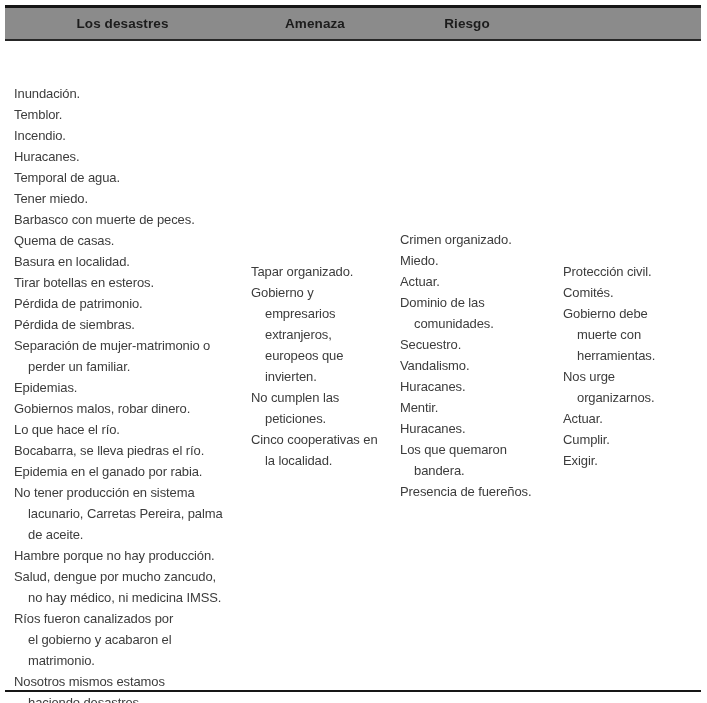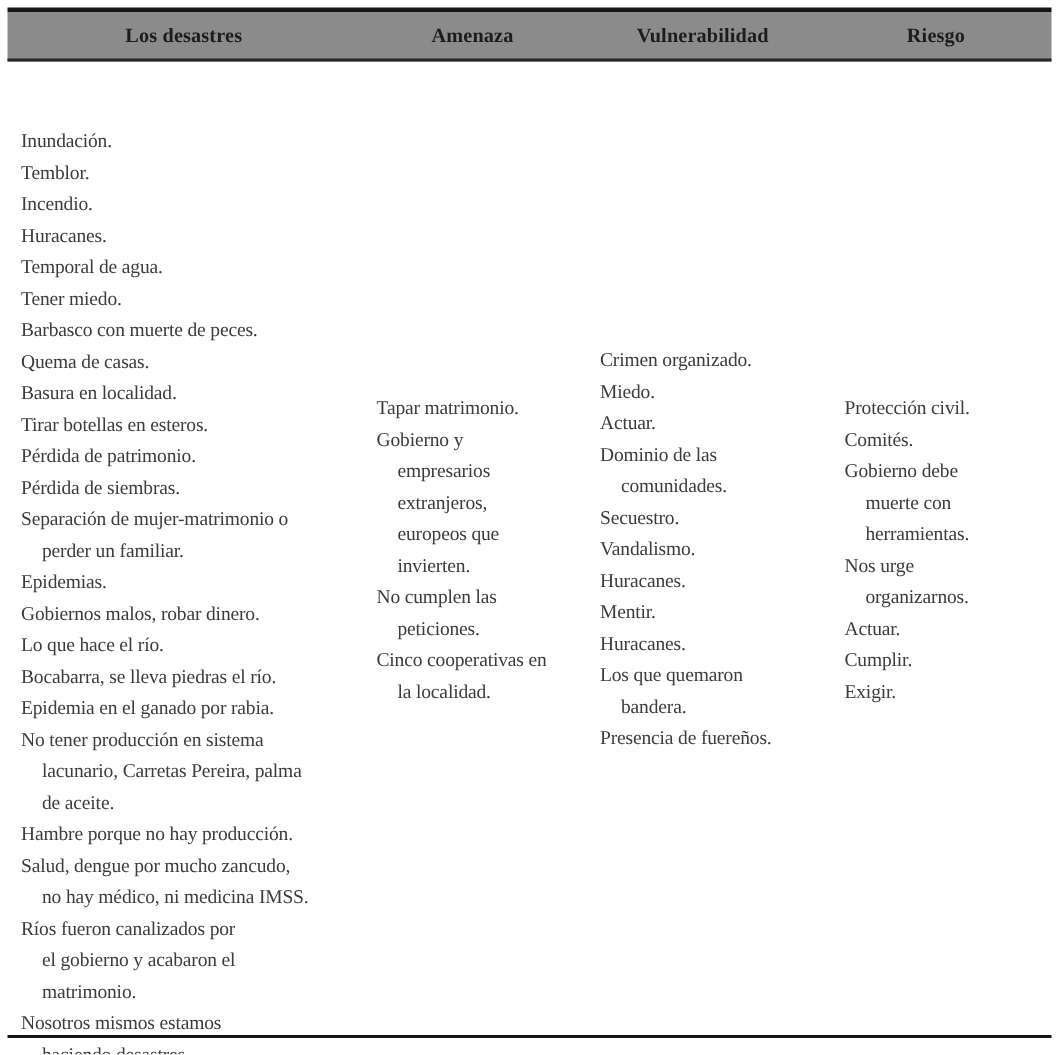--- a/index.html
+++ b/index.html
@@ -7,21 +7,21 @@
     padding: 0;
     background: #ffffff;
   }
   .sheet {
     position: relative;
     width: 707px;
     height: 703px;
     background: #ffffff;
     box-sizing: border-box;
     padding: 5px 6px 0 5px;
-    font-family: Liberation Serif, serif;
+    font-family: Liberation Sans, sans-serif;
     overflow: hidden;
   }
   .top-rule {
     height: 3px;
     background: #161616;
   }
   .header-row {
     display: flex;
     height: 31px;
     background: #8b8b8b;
@@ -71,21 +71,20 @@
 </head>
 <body>
 
 <div class="sheet">
 
   <div class="top-rule"></div>
 
   <div class="header-row">
     <div class="header-cell w1">Los desastres</div>
     <div class="header-cell w2">Amenaza</div>
-    <div class="header-cell w3">Vulnerabilidad</div>
     <div class="header-cell w4">Riesgo</div>
   </div>
 
   <div class="body-row">
     <div class="col c1 w1">
 
     <div class="item">Inundación.</div>
         <div class="item">Temblor.</div>
         <div class="item">Incendio.</div>
         <div class="item">Huracanes.</div>
@@ -111,21 +110,21 @@
         <div class="item">Salud, dengue por mucho zancudo,
 no hay médico, ni medicina IMSS.</div>
         <div class="item">Ríos fueron canalizados por
 el gobierno y acabaron el
 matrimonio.</div>
         <div class="item">Nosotros mismos estamos
 haciendo desastres.</div>
       </div>
     <div class="col c2 w2">
 
-    <div class="item">Tapar matrimonio.</div>
+    <div class="item">Tapar organizado.</div>
         <div class="item">Gobierno y
 empresarios
 extranjeros,
 europeos que
 invierten.</div>
         <div class="item">No cumplen las
 peticiones.</div>
         <div class="item">Cinco cooperativas en
 la localidad.</div>
       </div>

